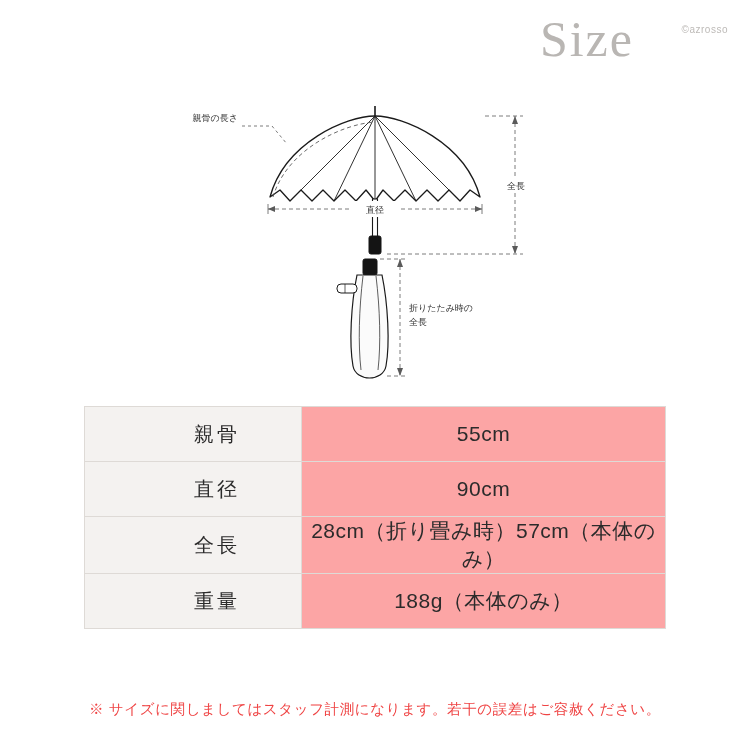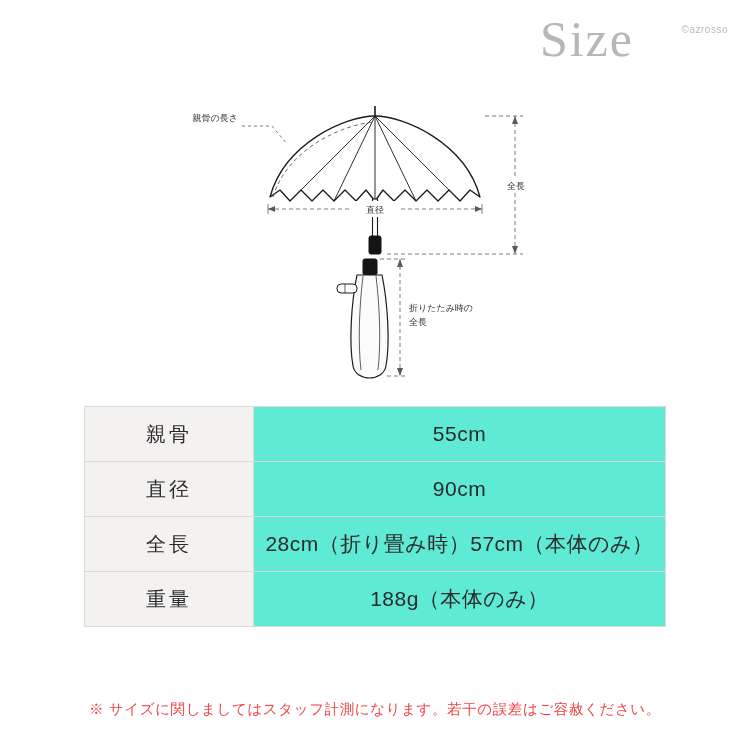--- a/index.html
+++ b/index.html
@@ -68,23 +68,24 @@
     padding: 0;
     vertical-align: middle;
   }
   .spec-table td.label {
     width: 168px;
     background: #f4f2f0;
     text-align: center;
     font-size: 20px;
     letter-spacing: 3px;
     color: #2b2b2b;
+    padding-left: 48px;
   }
   .spec-table td.value {
-    background: #5eead4;
+    background: #fca5a5;
     text-align: center;
     font-size: 21px;
     color: #2b2b2b;
     letter-spacing: 0.5px;
   }
 
   
   .footnote {
     position: absolute;
     left: 0;

